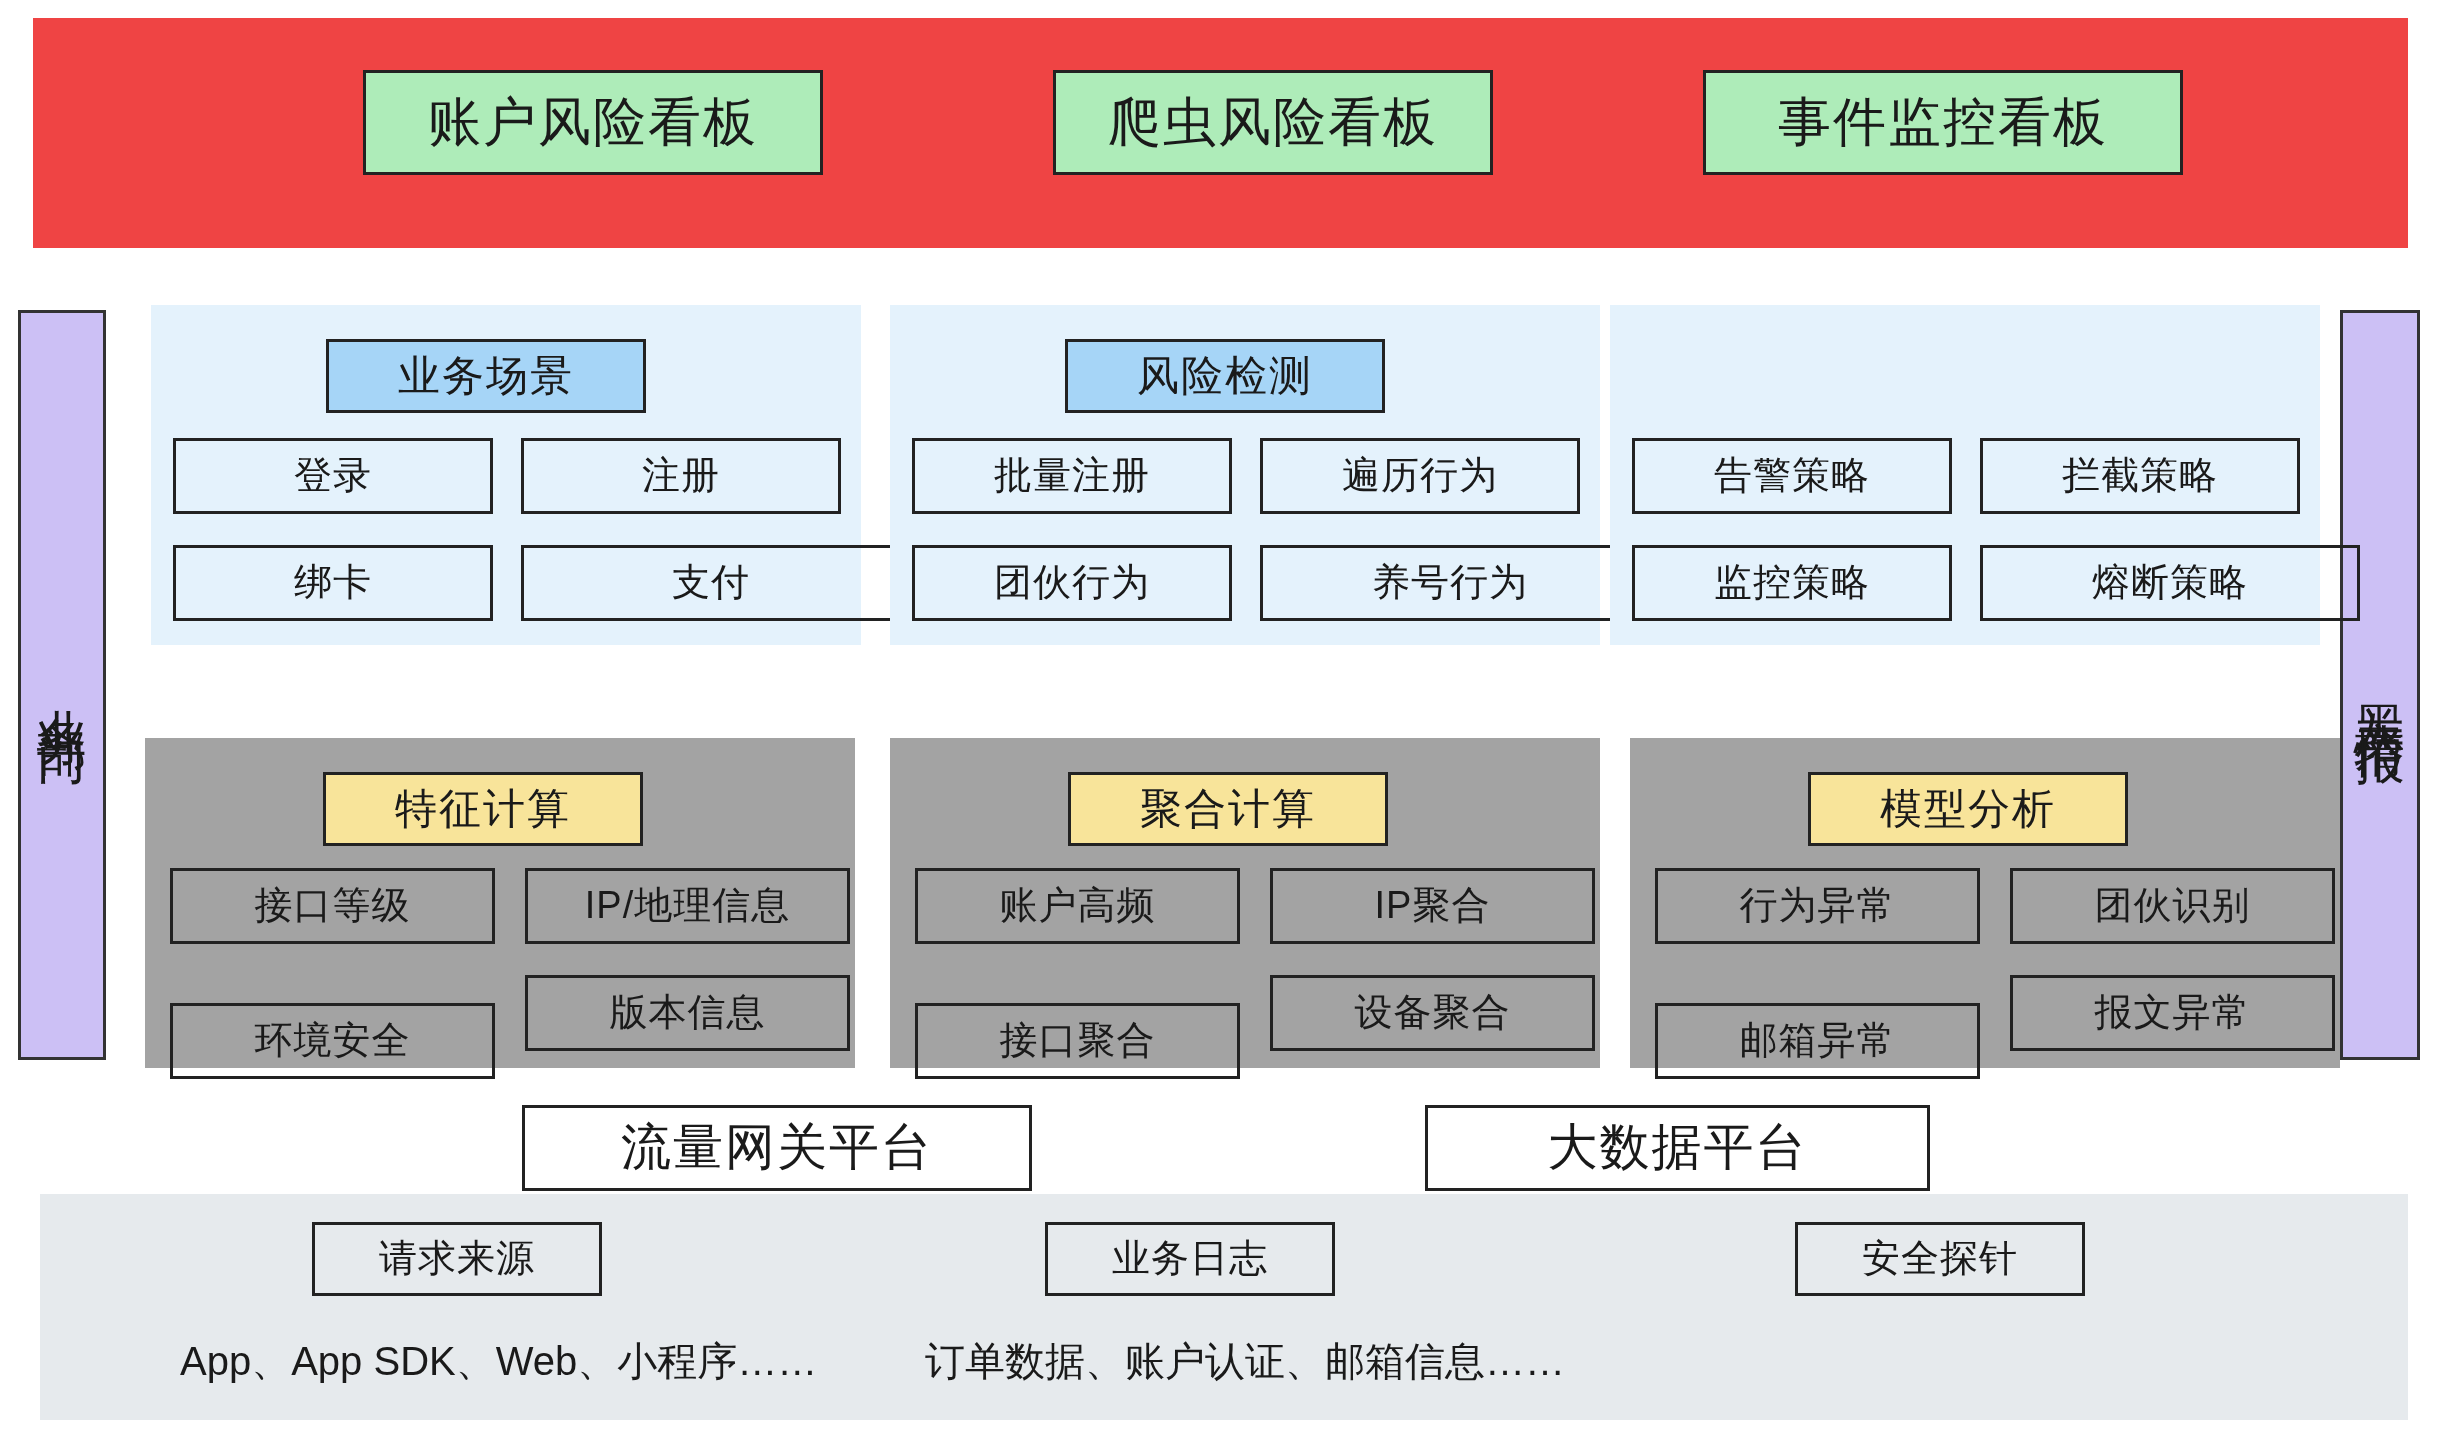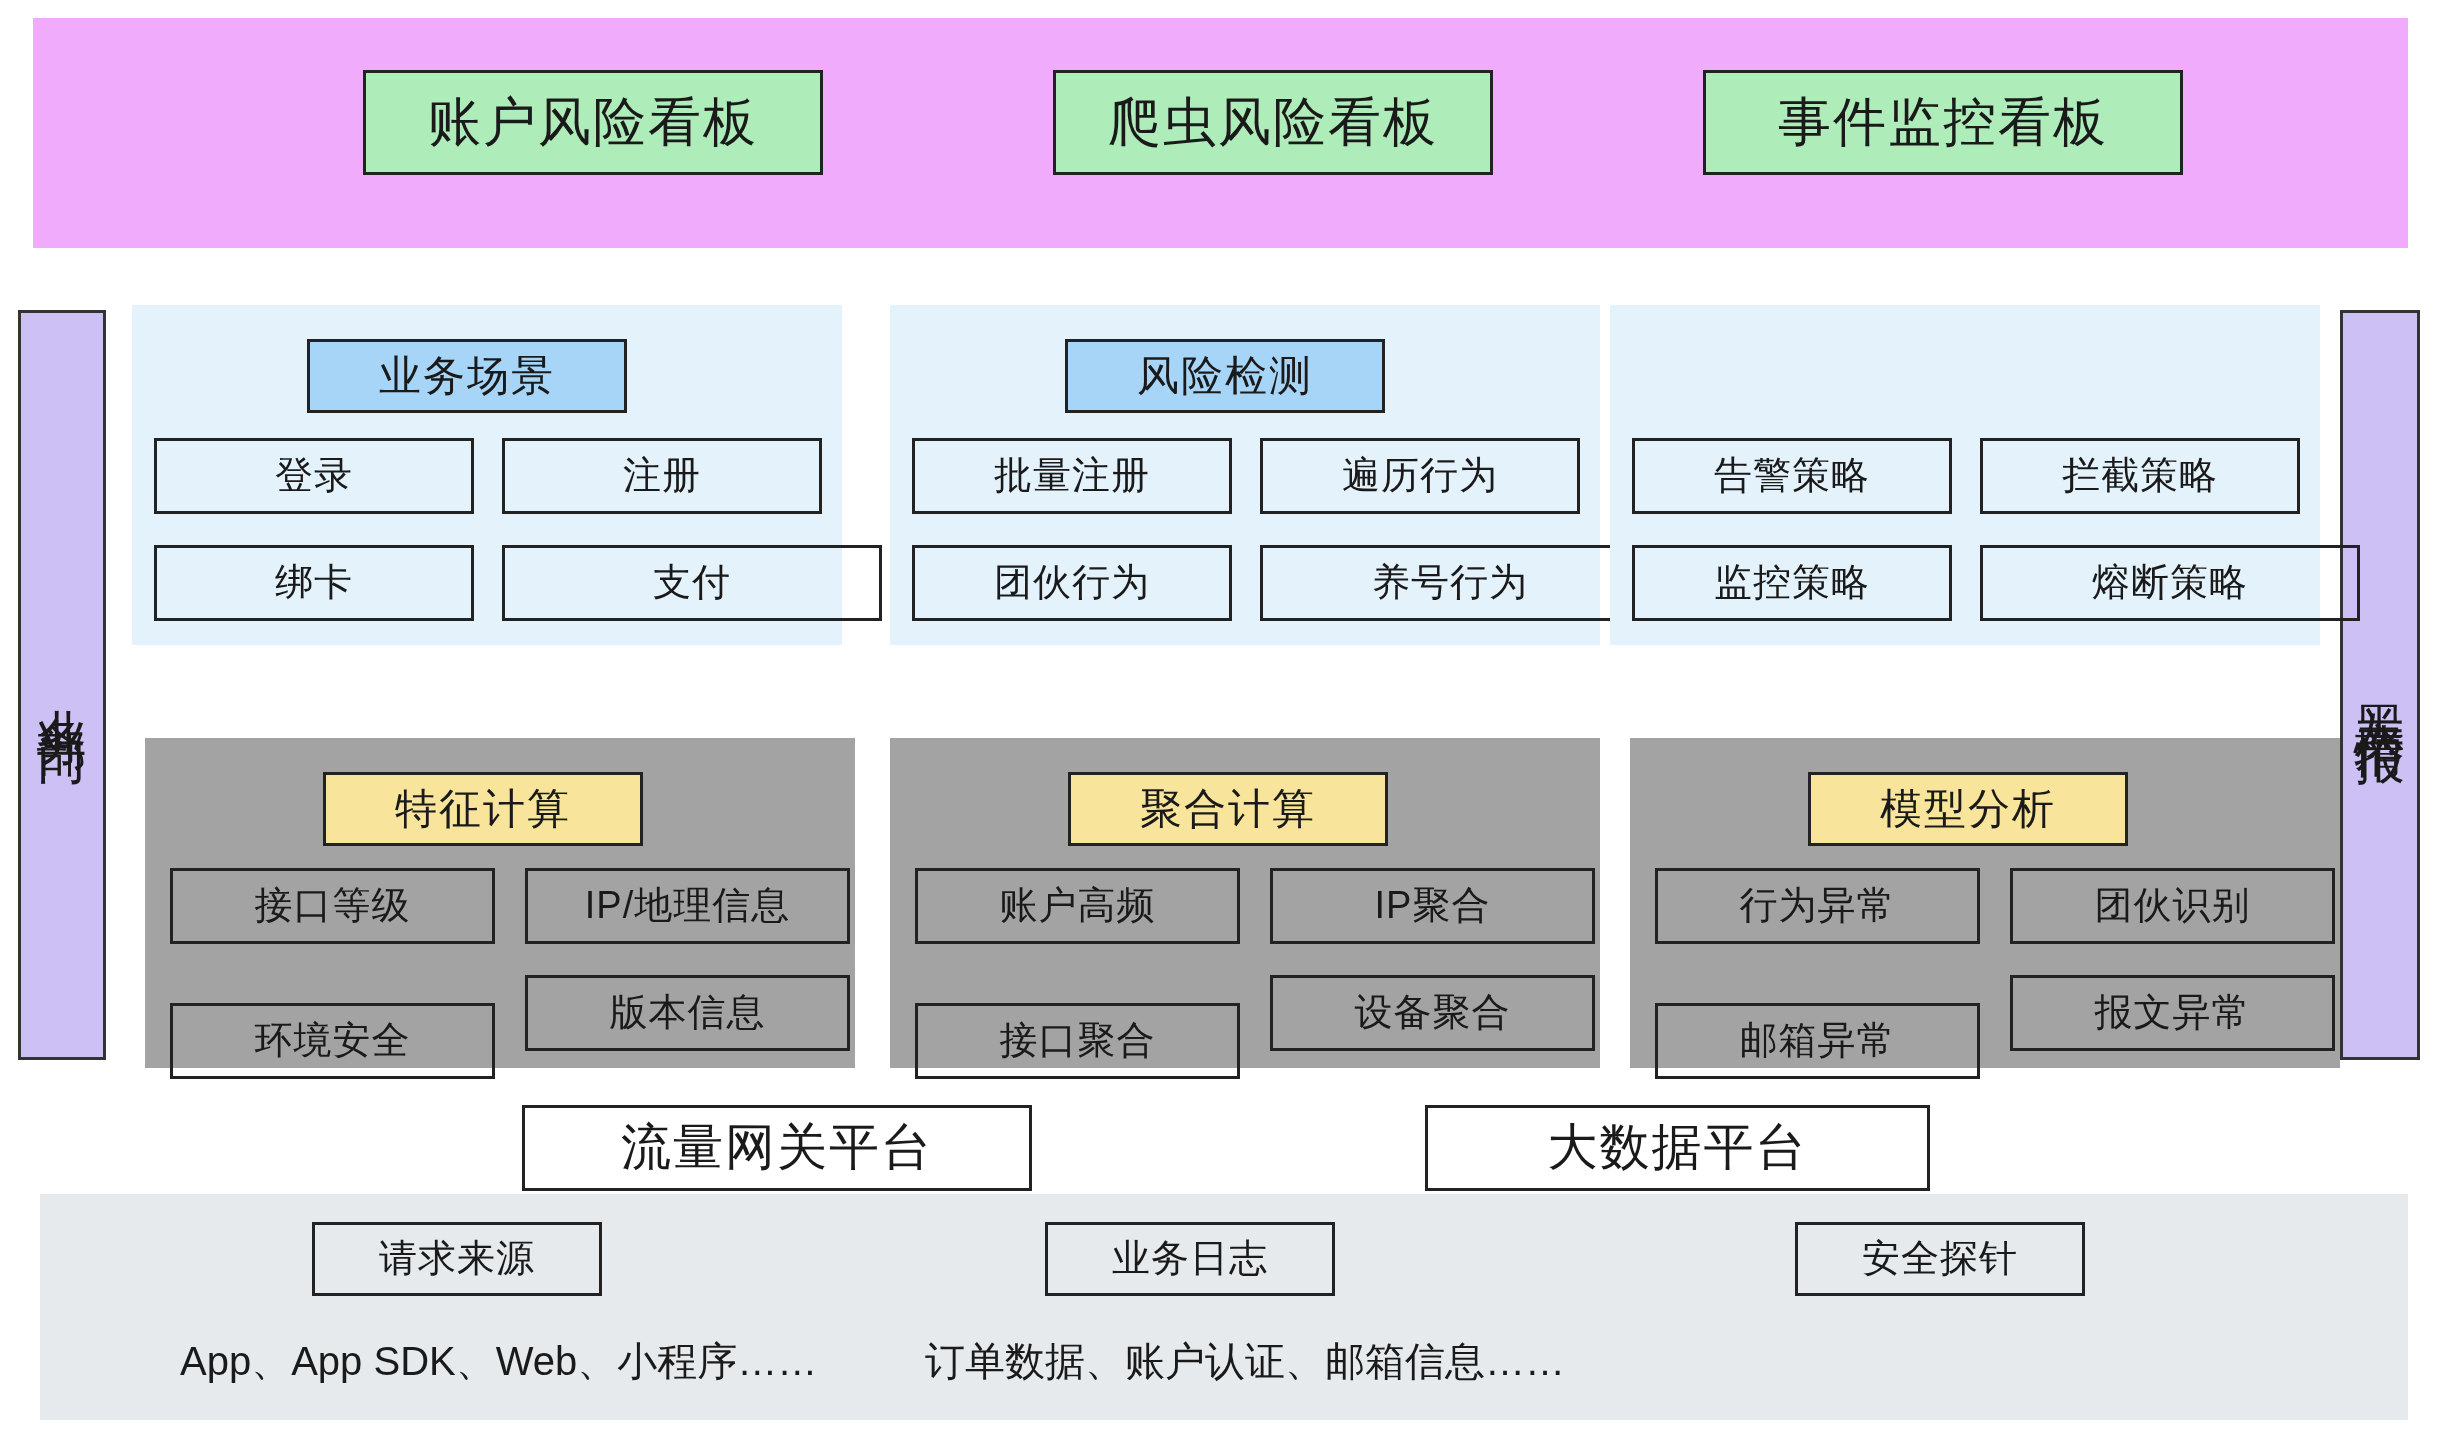--- a/index.html
+++ b/index.html
@@ -27,21 +27,21 @@
     line-height: 1.15;
   }
 
   
   #dashboard-band {
     position: absolute;
     left: 33px;
     top: 18px;
     width: 2375px;
     height: 230px;
-    background: #f0abfc;
+    background: #ef4444;
   }
   .dash-card {
     position: absolute;
     top: 52px;
     height: 105px;
     background: #aeecb9;
     font-size: 53px;
     letter-spacing: 2px;
   }
   #dash-card-0 { left: 330px; width: 460px; }
@@ -92,21 +92,21 @@
   .leaf {
     position: absolute;
     height: 76px;
     font-size: 38px;
     letter-spacing: 1px;
     background: transparent;
   }
 
   
   .panel.blue  { width: 710px; height: 340px; top: 305px; }
-  #panel-blue-0 { left: 132px; }
+  #panel-blue-0 { left: 151px; }
   #panel-blue-1 { left: 890px; }
   #panel-blue-2 { left: 1610px; }
 
   .panel.blue .panel-title { left: 175px; width: 320px; }
   .panel.blue .leaf-0 { left: 22px;  top: 133px; width: 320px; }
   .panel.blue .leaf-1 { left: 370px; top: 133px; width: 320px; }
   .panel.blue .leaf-2 { left: 22px;  top: 240px; width: 320px; }
   .panel.blue .leaf-3 { left: 370px; top: 240px; width: 380px; }
 
   

